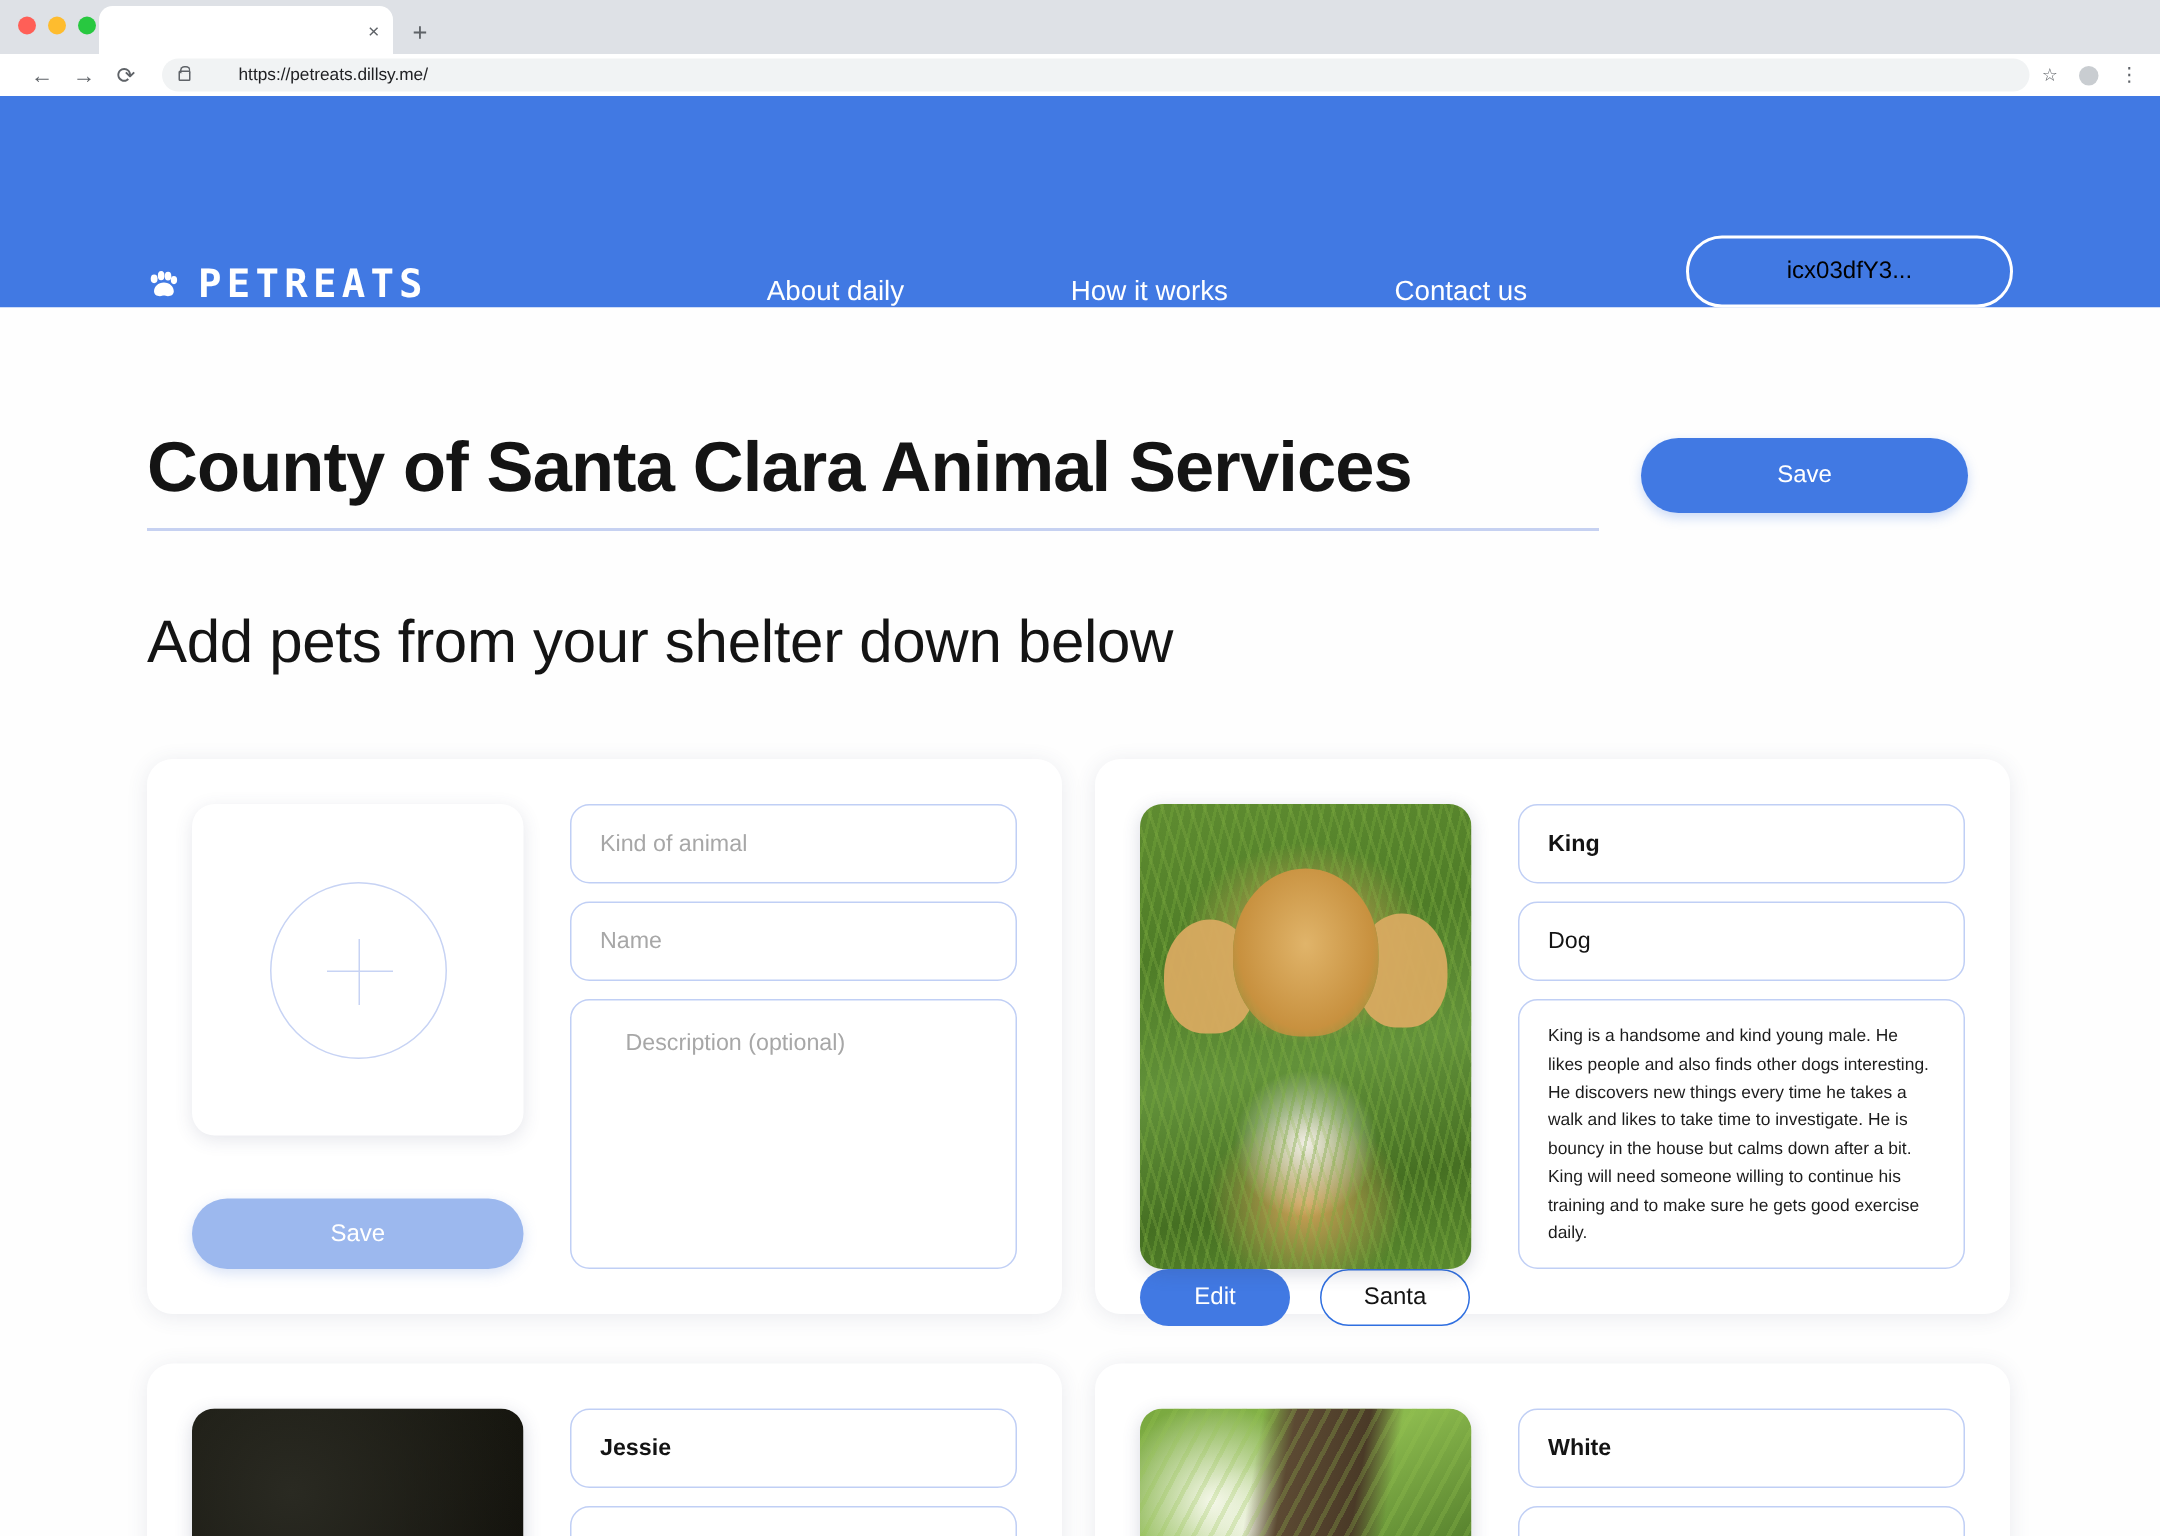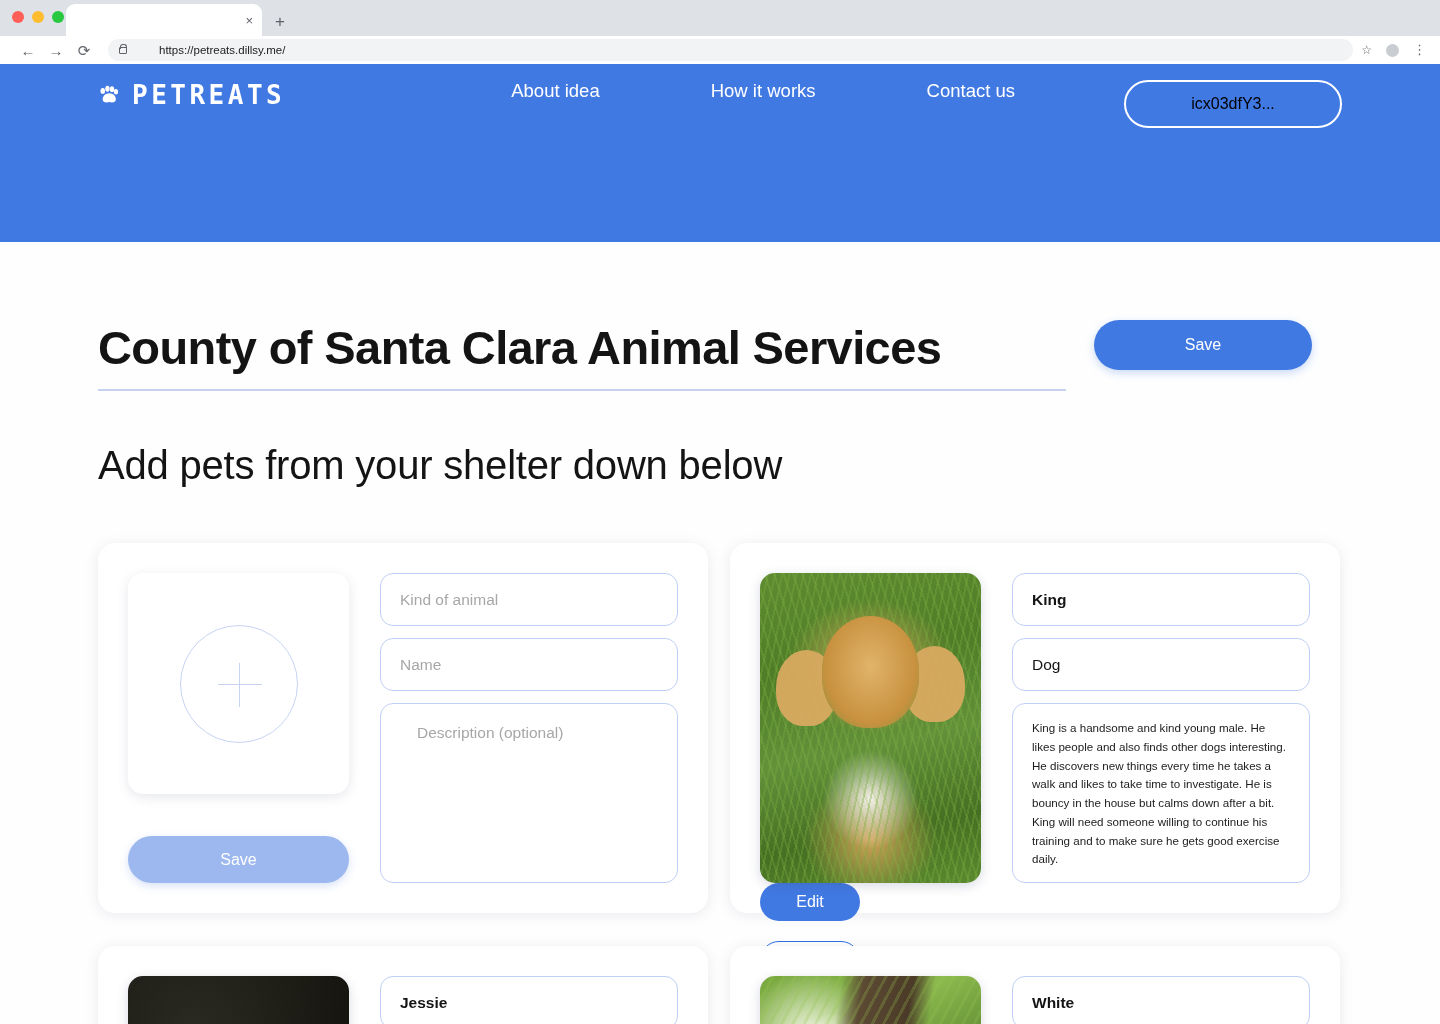--- a/index.html
+++ b/index.html
@@ -109,25 +109,25 @@
     border-radius: 3px 3px 0 0;
     left: 0.4px; top: -4.2px;
   }
   .omnibox-url { font-size: 11.5px; color: #202124; white-space: nowrap; padding-left: 24px; }
   .star-icon { font-size: 12px; color: #5f6368; margin-right: 14px; }
   .profile-circle { width: 13px; height: 13px; border-radius: 50%; background: #c9cdd1; margin-right: 14px; }
   .menu-dots { font-size: 13px; color: #5f6368; letter-spacing: 0; line-height: 0.75; }
 
   
   .site-header {
-    height: 178px;
+    height: 141px;
     background: #4179e3;
     display: flex;
-    align-items: flex-start;
-    padding: 16px 98px;
+    align-items: flex-end;
+    padding: 0 98px;
   }
   .brand { display: flex; align-items: center; gap: 12px; }
   .paw-icon { width: 22px; height: 22px; position: relative; display: block; }
   .brand-name {
     color: #ffffff;
     font-size: 26px;
     font-weight: 700;
     letter-spacing: 3.5px;
     font-family: "DejaVu Sans Mono", monospace;
   }
@@ -159,21 +159,21 @@
     background: transparent;
     cursor: pointer;
     font-family: "Liberation Sans", sans-serif;
   }
 
   
   .page { padding: 0 98px; background: #fefefe; }
 
   .title-row {
     display: flex;
-    align-items: flex-start;
+    align-items: flex-end;
     padding-top: 78px;
   }
   .shelter-title {
     font-size: 47px;
     font-weight: 700;
     color: #141414;
     letter-spacing: -0.6px;
     border: none;
     outline: none;
     background: transparent;
@@ -263,21 +263,21 @@
     background: #9cb8ee;
     color: #ffffff;
     border: none;
     border-radius: 24px;
     font-size: 16px;
     cursor: pointer;
     box-shadow: 0 3px 9px rgba(100,140,220,0.25);
     font-family: "Liberation Sans", sans-serif;
   }
 
-  .card-actions { margin-top: auto; display: flex; gap: 20px; flex-direction: column; }
+  .card-actions { margin-top: auto; display: flex; gap: 20px; }
   .btn-edit {
     width: 100px; height: 38px;
     background: #4179e3;
     color: #ffffff;
     border: none;
     border-radius: 19px;
     font-size: 16px;
     cursor: pointer;
     font-family: "Liberation Sans", sans-serif;
   }
@@ -438,21 +438,21 @@
       <ellipse cx="5.2" cy="7.5" rx="2.5" ry="3.2" fill="#ffffff"></ellipse>
       <ellipse cx="10.3" cy="5.2" rx="2.4" ry="3.3" fill="#ffffff"></ellipse>
       <ellipse cx="15.3" cy="5.6" rx="2.4" ry="3.2" fill="#ffffff"></ellipse>
       <ellipse cx="19.6" cy="8.4" rx="2.3" ry="3.0" fill="#ffffff"></ellipse>
       <path d="M12.3 10.2c4.2 0 7.2 3.2 7.2 6.4 0 2.3-1.9 3.6-4.3 3.6-1.2 0-2-0.5-2.9-0.5s-1.7 0.5-2.9 0.5c-2.4 0-4.3-1.3-4.3-3.6 0-3.2 3-6.4 7.2-6.4z" fill="#ffffff"></path>
     </svg>
     <span class="brand-name">PETREATS</span>
   </div>
 
   <nav class="main-nav">
-    <a class="nav-link" href="#">About idea</a>
+    <a class="nav-link" href="#">About daily</a>
     <a class="nav-link" href="#">How it works</a>
     <a class="nav-link" href="#">Contact us</a>
   </nav>
 
   <button class="account-pill">icx03dfY3...</button>
 </header>
 
 <main class="page">
 
   <div class="title-row">

